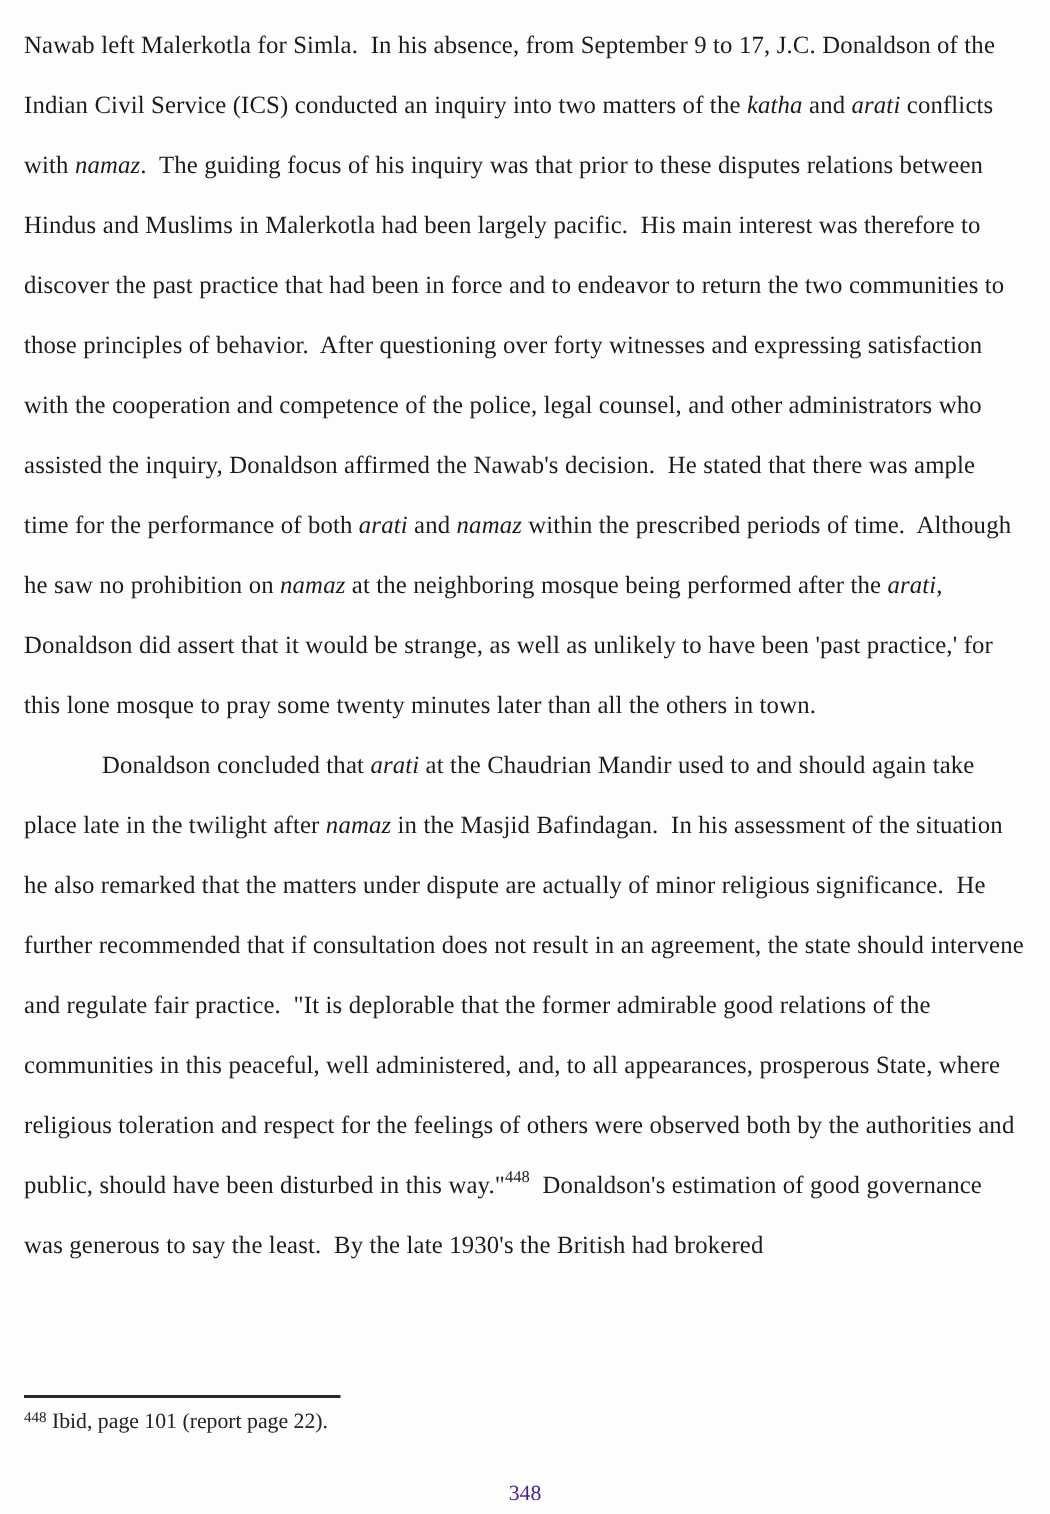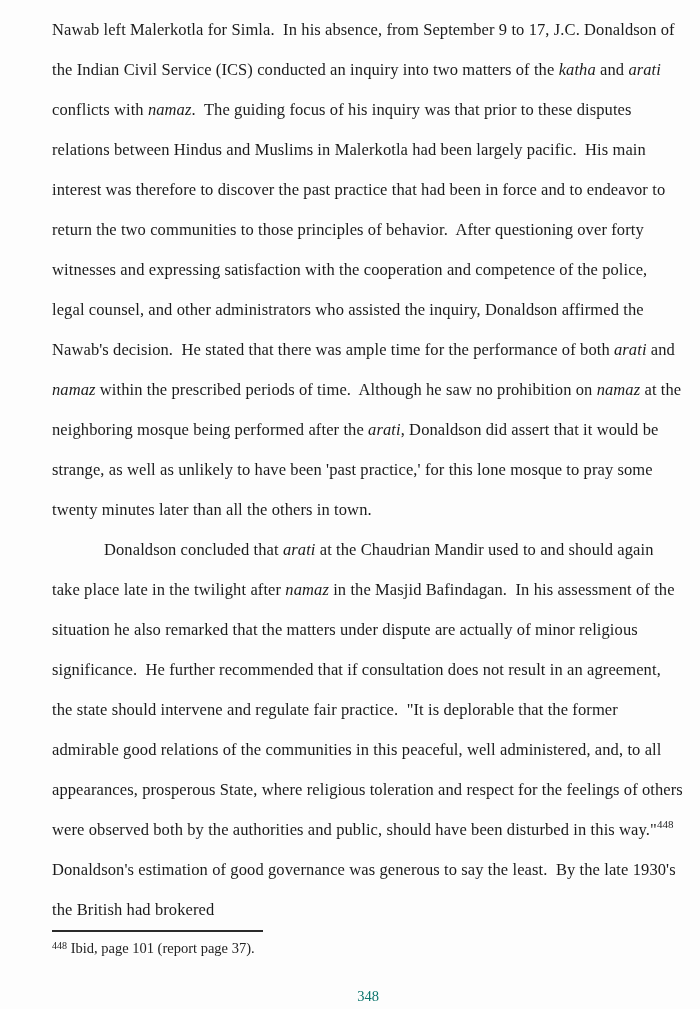--- a/index.html
+++ b/index.html
@@ -11,21 +11,20 @@
     height: 1009px;
     background: #fdfdfd;
     position: relative;
     overflow: hidden;
     font-family: "Liberation Serif", "DejaVu Serif", serif;
     color: #1b1b1b;
   }
   .page {
     position: absolute;
     inset: 0;
-    margin-left: 36px;
   }
   .body-text {
     position: absolute;
     left: 16px;
     right: 16px;
     top: 10px;
   }
   .para {
     margin: 0;
     font-size: 16.5px;
@@ -66,31 +65,31 @@
     line-height: 0;
     vertical-align: 4px;
   }
   .page-number {
     position: absolute;
     left: 0;
     right: 0;
     top: 988px;
     text-align: center;
     font-size: 14.5px;
-    color: #0f766e;
+    color: #4c1d95;
   }
 </style>
 </head>
 <body>
 
 <div class="page">
   <main class="body-text">
     <p class="para"><span>Nawab left Malerkotla for Simla.  In his absence, from September 9 to 17, J.C. Donaldson of the Indian Civil Service (ICS) conducted an inquiry into two matters of the </span><i>katha</i><span> and </span><i>arati</i><span> conflicts with </span><i>namaz</i><span>.  The guiding focus of his inquiry was that prior to these disputes relations between Hindus and Muslims in Malerkotla had been largely pacific.  His main interest was therefore to discover the past practice that had been in force and to endeavor to return the two communities to those principles of behavior.  After questioning over forty witnesses and expressing satisfaction with the cooperation and competence of the police, legal counsel, and other administrators who assisted the inquiry, Donaldson affirmed the Nawab's decision.  He stated that there was ample time for the performance of both </span><i>arati</i><span> and </span><i>namaz</i><span> within the prescribed periods of time.  Although he saw no prohibition on </span><i>namaz</i><span> at the neighboring mosque being performed after the </span><i>arati</i><span>, Donaldson did assert that it would be strange, as well as unlikely to have been 'past practice,' for this lone mosque to pray some twenty minutes later than all the others in town.</span></p>
     <p class="para indented"><span>Donaldson concluded that </span><i>arati</i><span> at the Chaudrian Mandir used to and should again take place late in the twilight after </span><i>namaz</i><span> in the Masjid Bafindagan.  In his assessment of the situation he also remarked that the matters under dispute are actually of minor religious significance.  He further recommended that if consultation does not result in an agreement, the state should intervene and regulate fair practice.  "It is deplorable that the former admirable good relations of the communities in this peaceful, well administered, and, to all appearances, prosperous State, where religious toleration and respect for the feelings of others were observed both by the authorities and public, should have been disturbed in this way."</span><sup>448</sup><span>  Donaldson's estimation of good governance was generous to say the least.  By the late 1930's the British had brokered</span></p>
   </main>
 
   <div class="footnote-area">
     <div class="footnote-rule"></div>
-    <p class="footnote"><sup>448</sup><span> Ibid, page 101 (report page 37).</span></p>
+    <p class="footnote"><sup>448</sup><span> Ibid, page 101 (report page 22).</span></p>
   </div>
 
   <div class="page-number">348</div>
 </div>
 
 </body></html>

